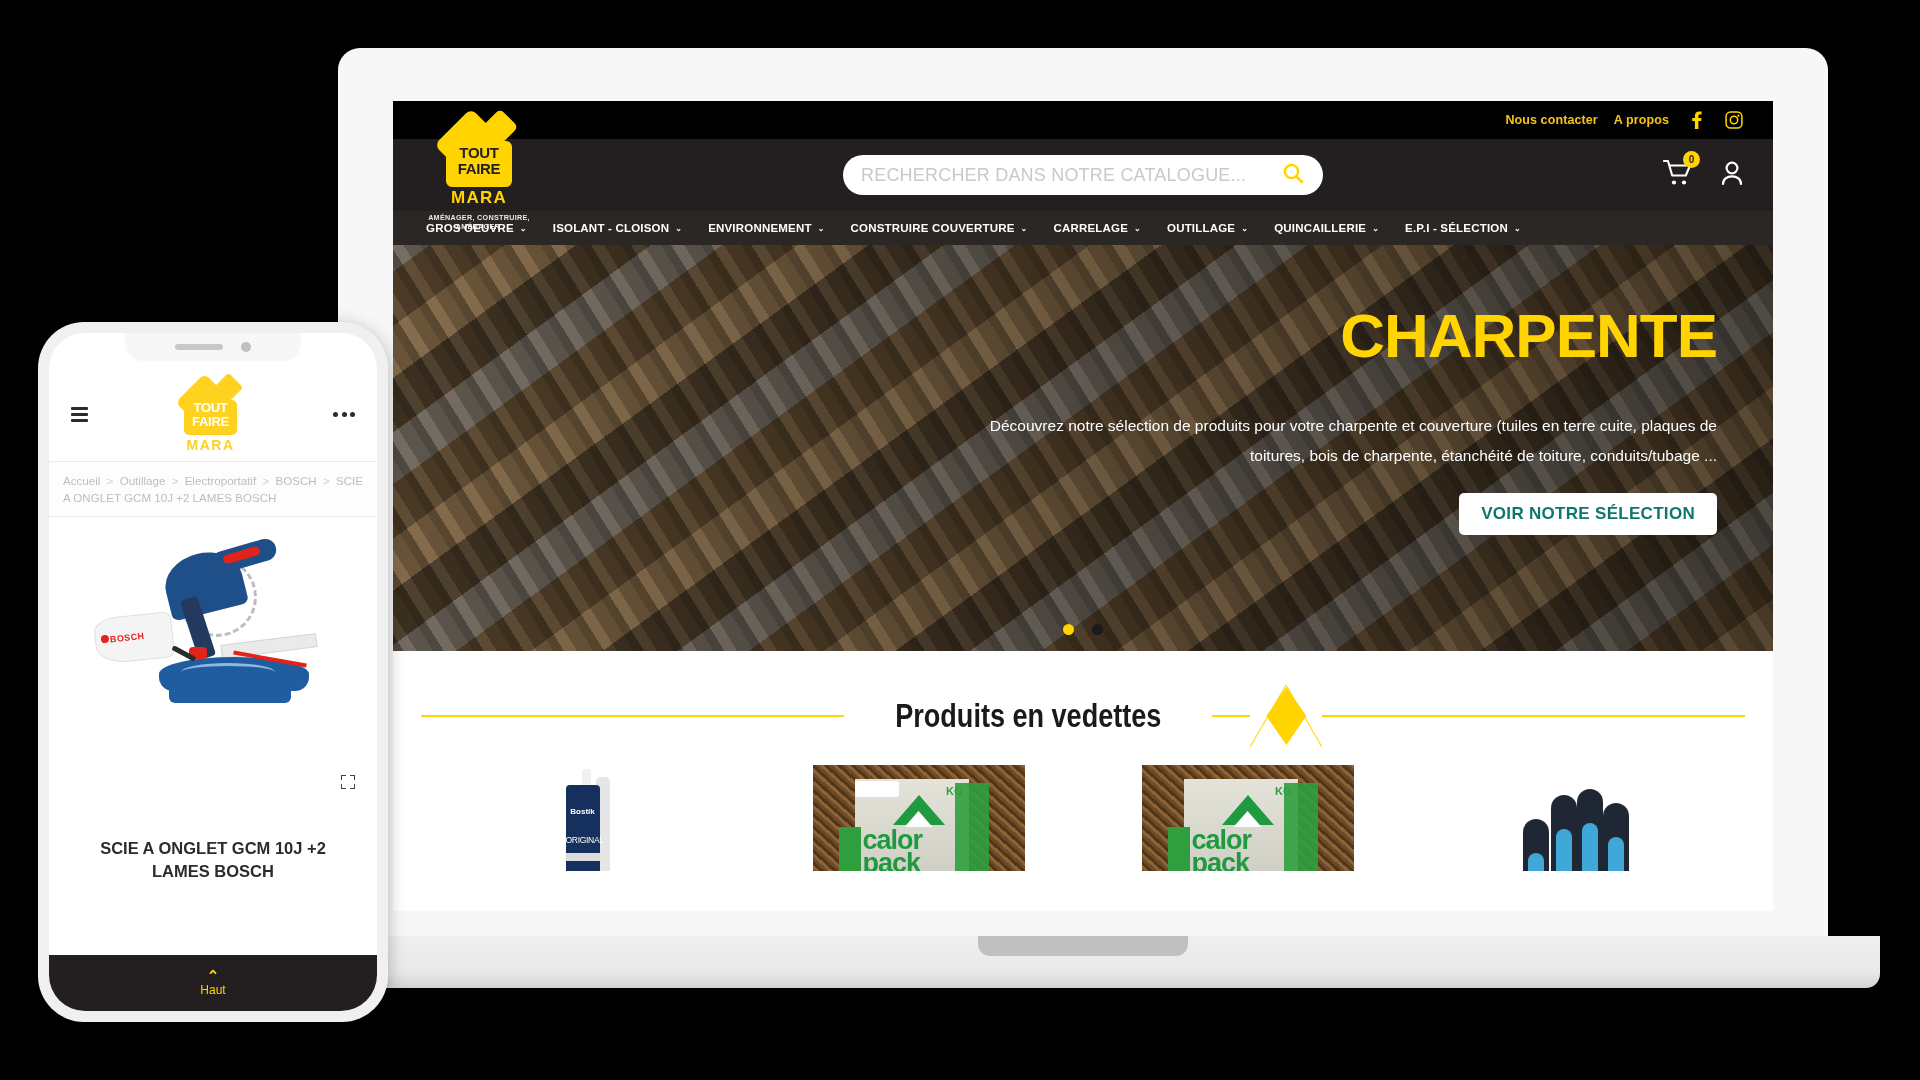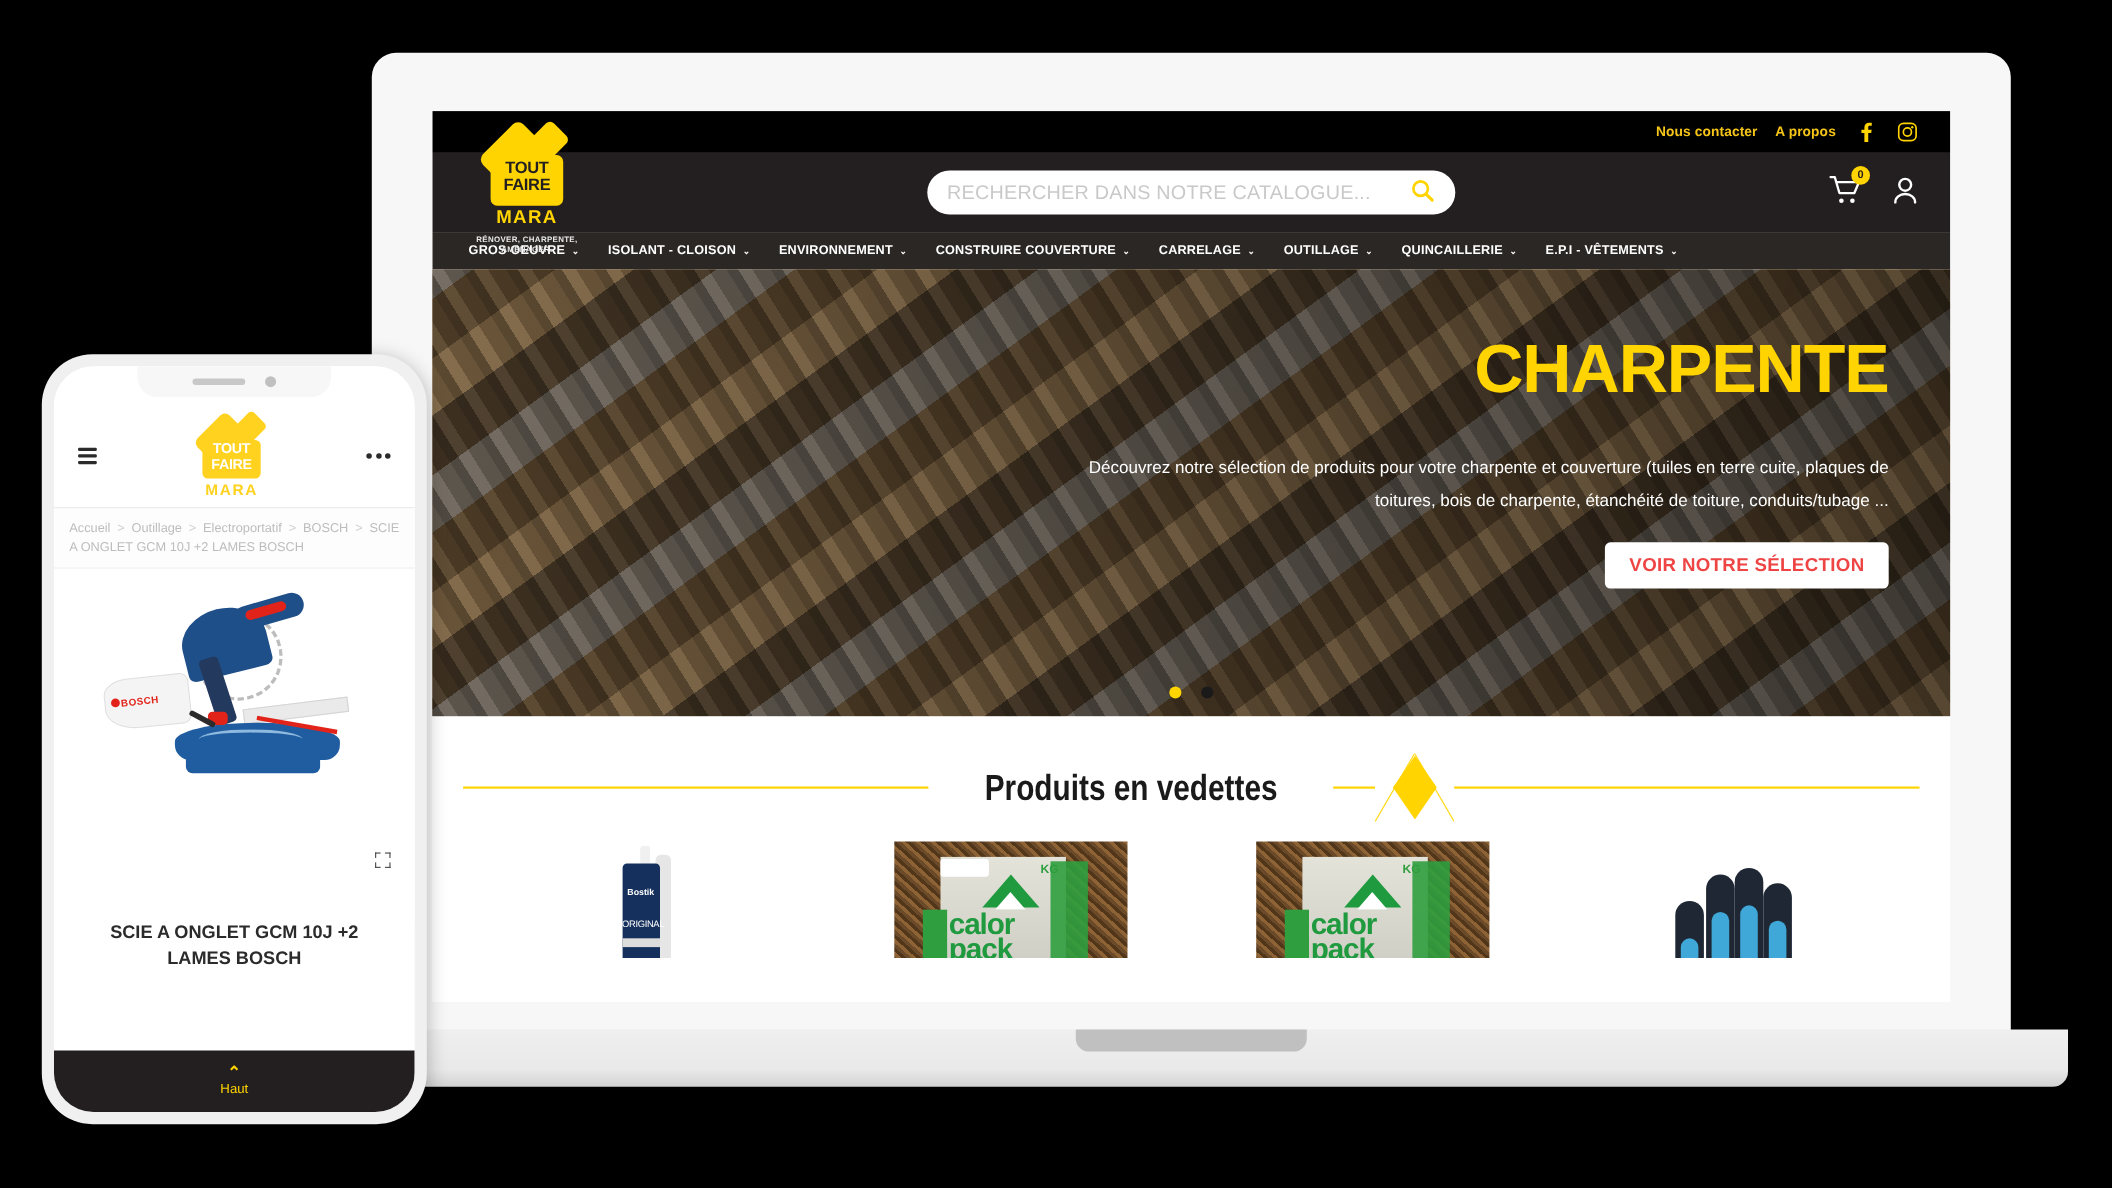--- a/index.html
+++ b/index.html
@@ -130,21 +130,21 @@
   .hero-title {
     color: #ffd400; font-size: 62px; font-weight: bold; letter-spacing: -1px;
     line-height: 1; text-align: right; padding-right: 26px;
   }
   .hero-sub {
     color: #ffffff; font-size: 15.5px; line-height: 30px; margin-top: 44px;
     text-align: right; padding-left: 560px; padding-right: 26px;
   }
   .hero-btn {
     display: inline-block; margin-top: 22px; margin-right: 26px;
-    background: #ffffff; color: #ef4444; font-size: 17px; font-weight: bold;
+    background: #ffffff; color: #0f766e; font-size: 17px; font-weight: bold;
     padding: 11px 22px; border-radius: 5px; letter-spacing: .3px; cursor: pointer;
     border: none; font-family: "Liberation Sans", sans-serif;
   }
   .dots {
     position: absolute; bottom: 16px; left: 50%; transform: translateX(-50%);
     display: flex; gap: 18px; z-index: 3;
   }
   .dot { width: 11px; height: 11px; border-radius: 50%; background: #1a1a1a; cursor: pointer; }
   .dot.on { background: #ffd400; }
 
@@ -337,21 +337,21 @@
             <div class="roof"></div>
             <div class="dot"></div>
             <div class="body"></div>
             <div class="txt">
               <span>TOUT</span><br>
               <span>FAIRE</span>
             </div>
           </div>
           <div class="mara">MARA</div>
           <div class="slogan">
-            <span>RÉNOVER, CHARPENTE,</span><br>
+            <span>AMÉNAGER, CONSTRUIRE,</span><br>
             <span>AMÉNAGER.</span>
           </div>
         </div>
 
         <div class="searchwrap">
           <input type="text" placeholder="RECHERCHER DANS NOTRE CATALOGUE..." style="">
           <span>
             <svg width="24" height="24" viewBox="0 0 24 24">
               <circle cx="10.5" cy="10.5" r="6.6" fill="none" stroke="#ffd400" stroke-width="2.4"></circle>
               <line x1="15.4" y1="15.4" x2="21" y2="21" stroke="#ffd400" stroke-width="2.8" stroke-linecap="round"></line>
@@ -400,21 +400,21 @@
         </div>
         <div class="nav-item">
           <span>OUTILLAGE</span>
           <span class="caret">⌄</span>
         </div>
         <div class="nav-item">
           <span>QUINCAILLERIE</span>
           <span class="caret">⌄</span>
         </div>
         <div class="nav-item">
-          <span>E.P.I - VÊTEMENTS</span>
+          <span>E.P.I - SÉLECTION</span>
           <span class="caret">⌄</span>
         </div>
       </div>
 
       <div class="hero">
         <div class="hero-inner">
           <div class="hero-title">CHARPENTE</div>
           <div class="hero-sub">Découvrez notre sélection de produits pour votre charpente et couverture (tuiles en terre cuite, plaques de toitures, bois de charpente, étanchéité de toiture, conduits/tubage ...</div>
           <div style="text-align:right">
             <button class="hero-btn">VOIR NOTRE SÉLECTION</button>

